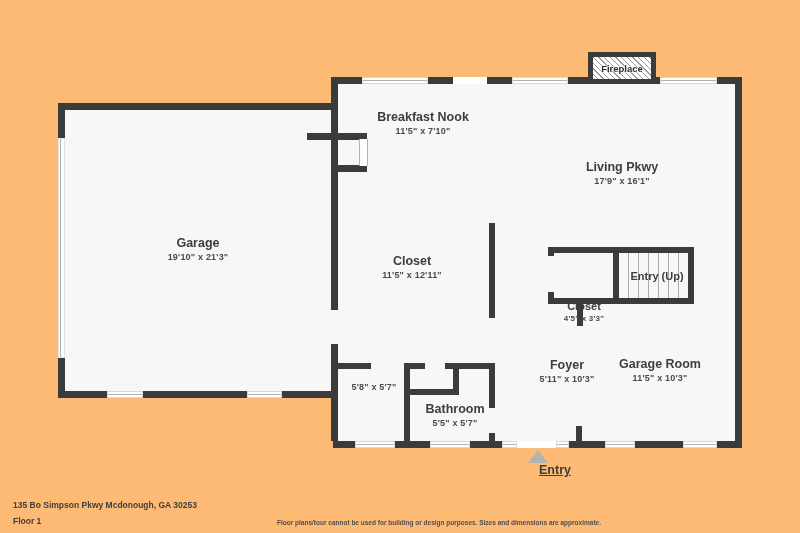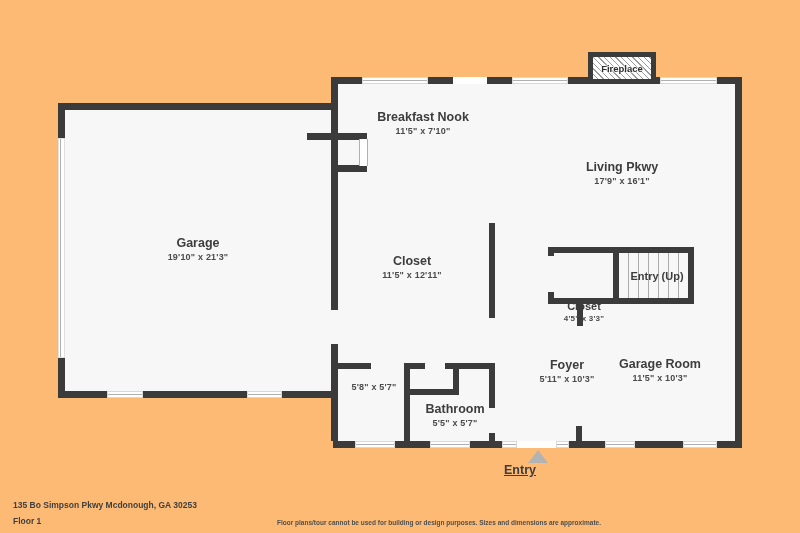--- a/index.html
+++ b/index.html
@@ -21,21 +21,21 @@
   .wrap2{white-space:normal;width:70px;}
   .fireplace{position:absolute;left:588px;top:52px;width:68px;height:32px;background:#fff;
              border:5px solid #3b3b3b;box-sizing:border-box;}
   .fireplace-hatch{position:absolute;inset:0;background:repeating-linear-gradient(45deg,#ffffff 0 3px,#9b9b9b 3px 4px);}
   .fireplace-label{position:absolute;inset:0;display:flex;align-items:center;justify-content:center;
                    font-size:9.5px;font-weight:700;color:#2e2e2e;
                    text-shadow:0 0 2px #fff,0 0 2px #fff,0 0 3px #fff;}
   .entry-arrow{position:absolute;left:528px;top:450px;width:0;height:0;
                border-left:10px solid transparent;border-right:10px solid transparent;
                border-bottom:13px solid #b3b3b3;}
-  .entry-label{position:absolute;left:520px;top:463px;transform:translateX(-50%);
+  .entry-label{position:absolute;left:555px;top:463px;transform:translateX(-50%);
                font-size:12.5px;font-weight:600;color:#3d3d3d;text-decoration:underline;}
   .footer-address{position:absolute;left:13px;top:500px;font-size:8.5px;font-weight:700;color:#3f3f3f;}
   .footer-floor{position:absolute;left:13px;top:516px;font-size:8.5px;font-weight:700;color:#3f3f3f;}
   .footer-disclaimer{position:absolute;left:277px;top:519px;font-size:6.5px;font-weight:600;color:#4f4f4f;}
 </style>
 </head>
 <body>
 
 <div class="plan">
 

